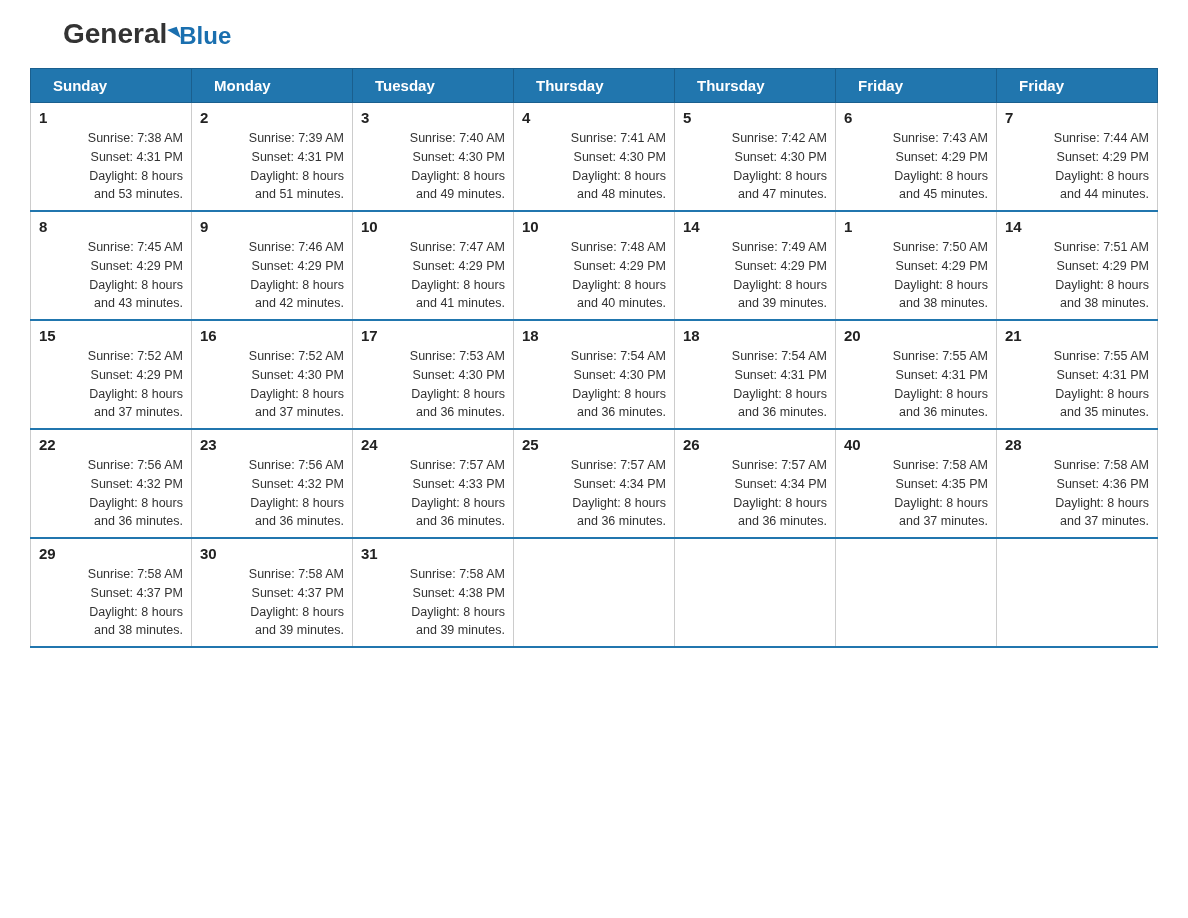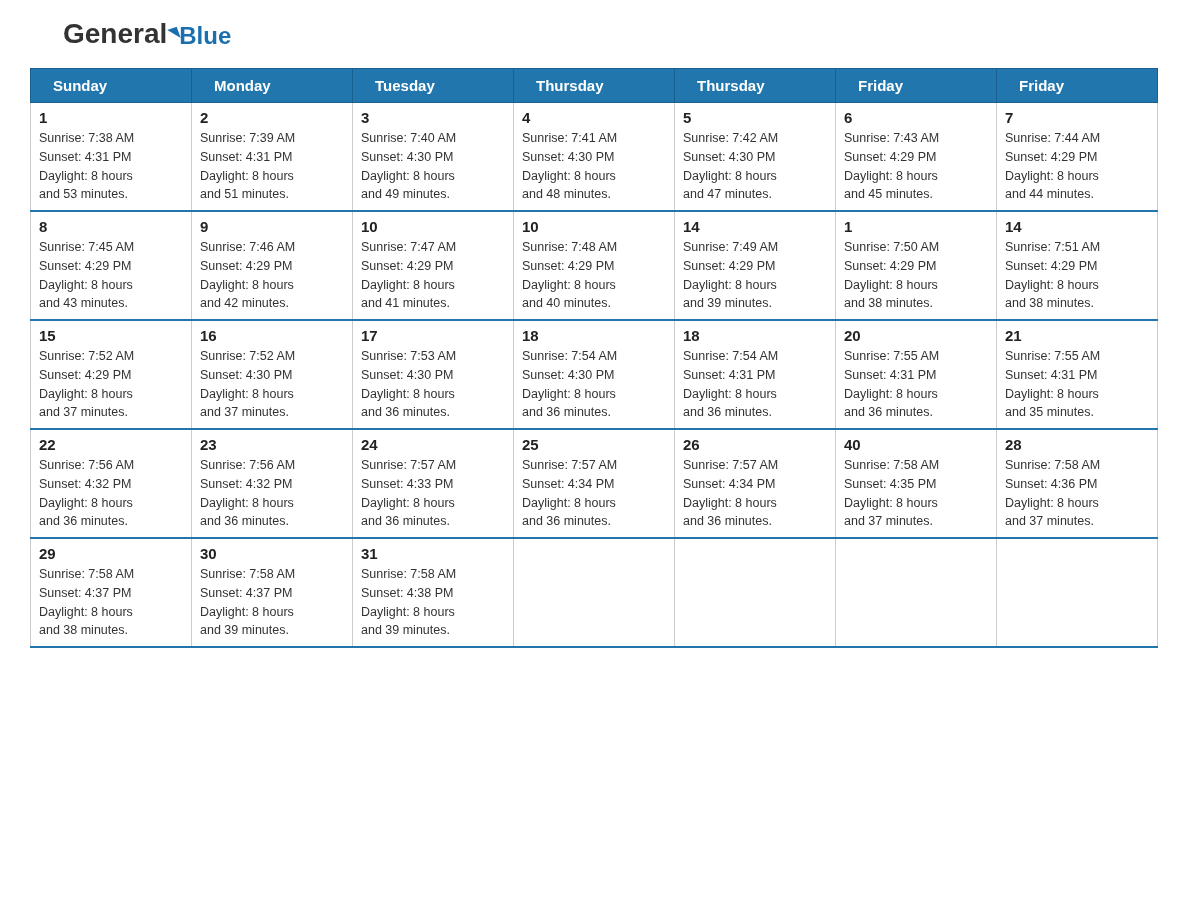--- a/index.html
+++ b/index.html
@@ -89,20 +89,21 @@
     }
     .day-number {
       font-size: 15px;
       font-weight: bold;
       margin-bottom: 3px;
       color: #222;
     }
     .day-info {
       line-height: 1.5;
       color: #333;
+      text-align: right;
     }
     .empty-cell {
       background: #fff;
     }
   </style>
 </head>
 <body>
 
 <div class="header-area">
   <div class="logo">

